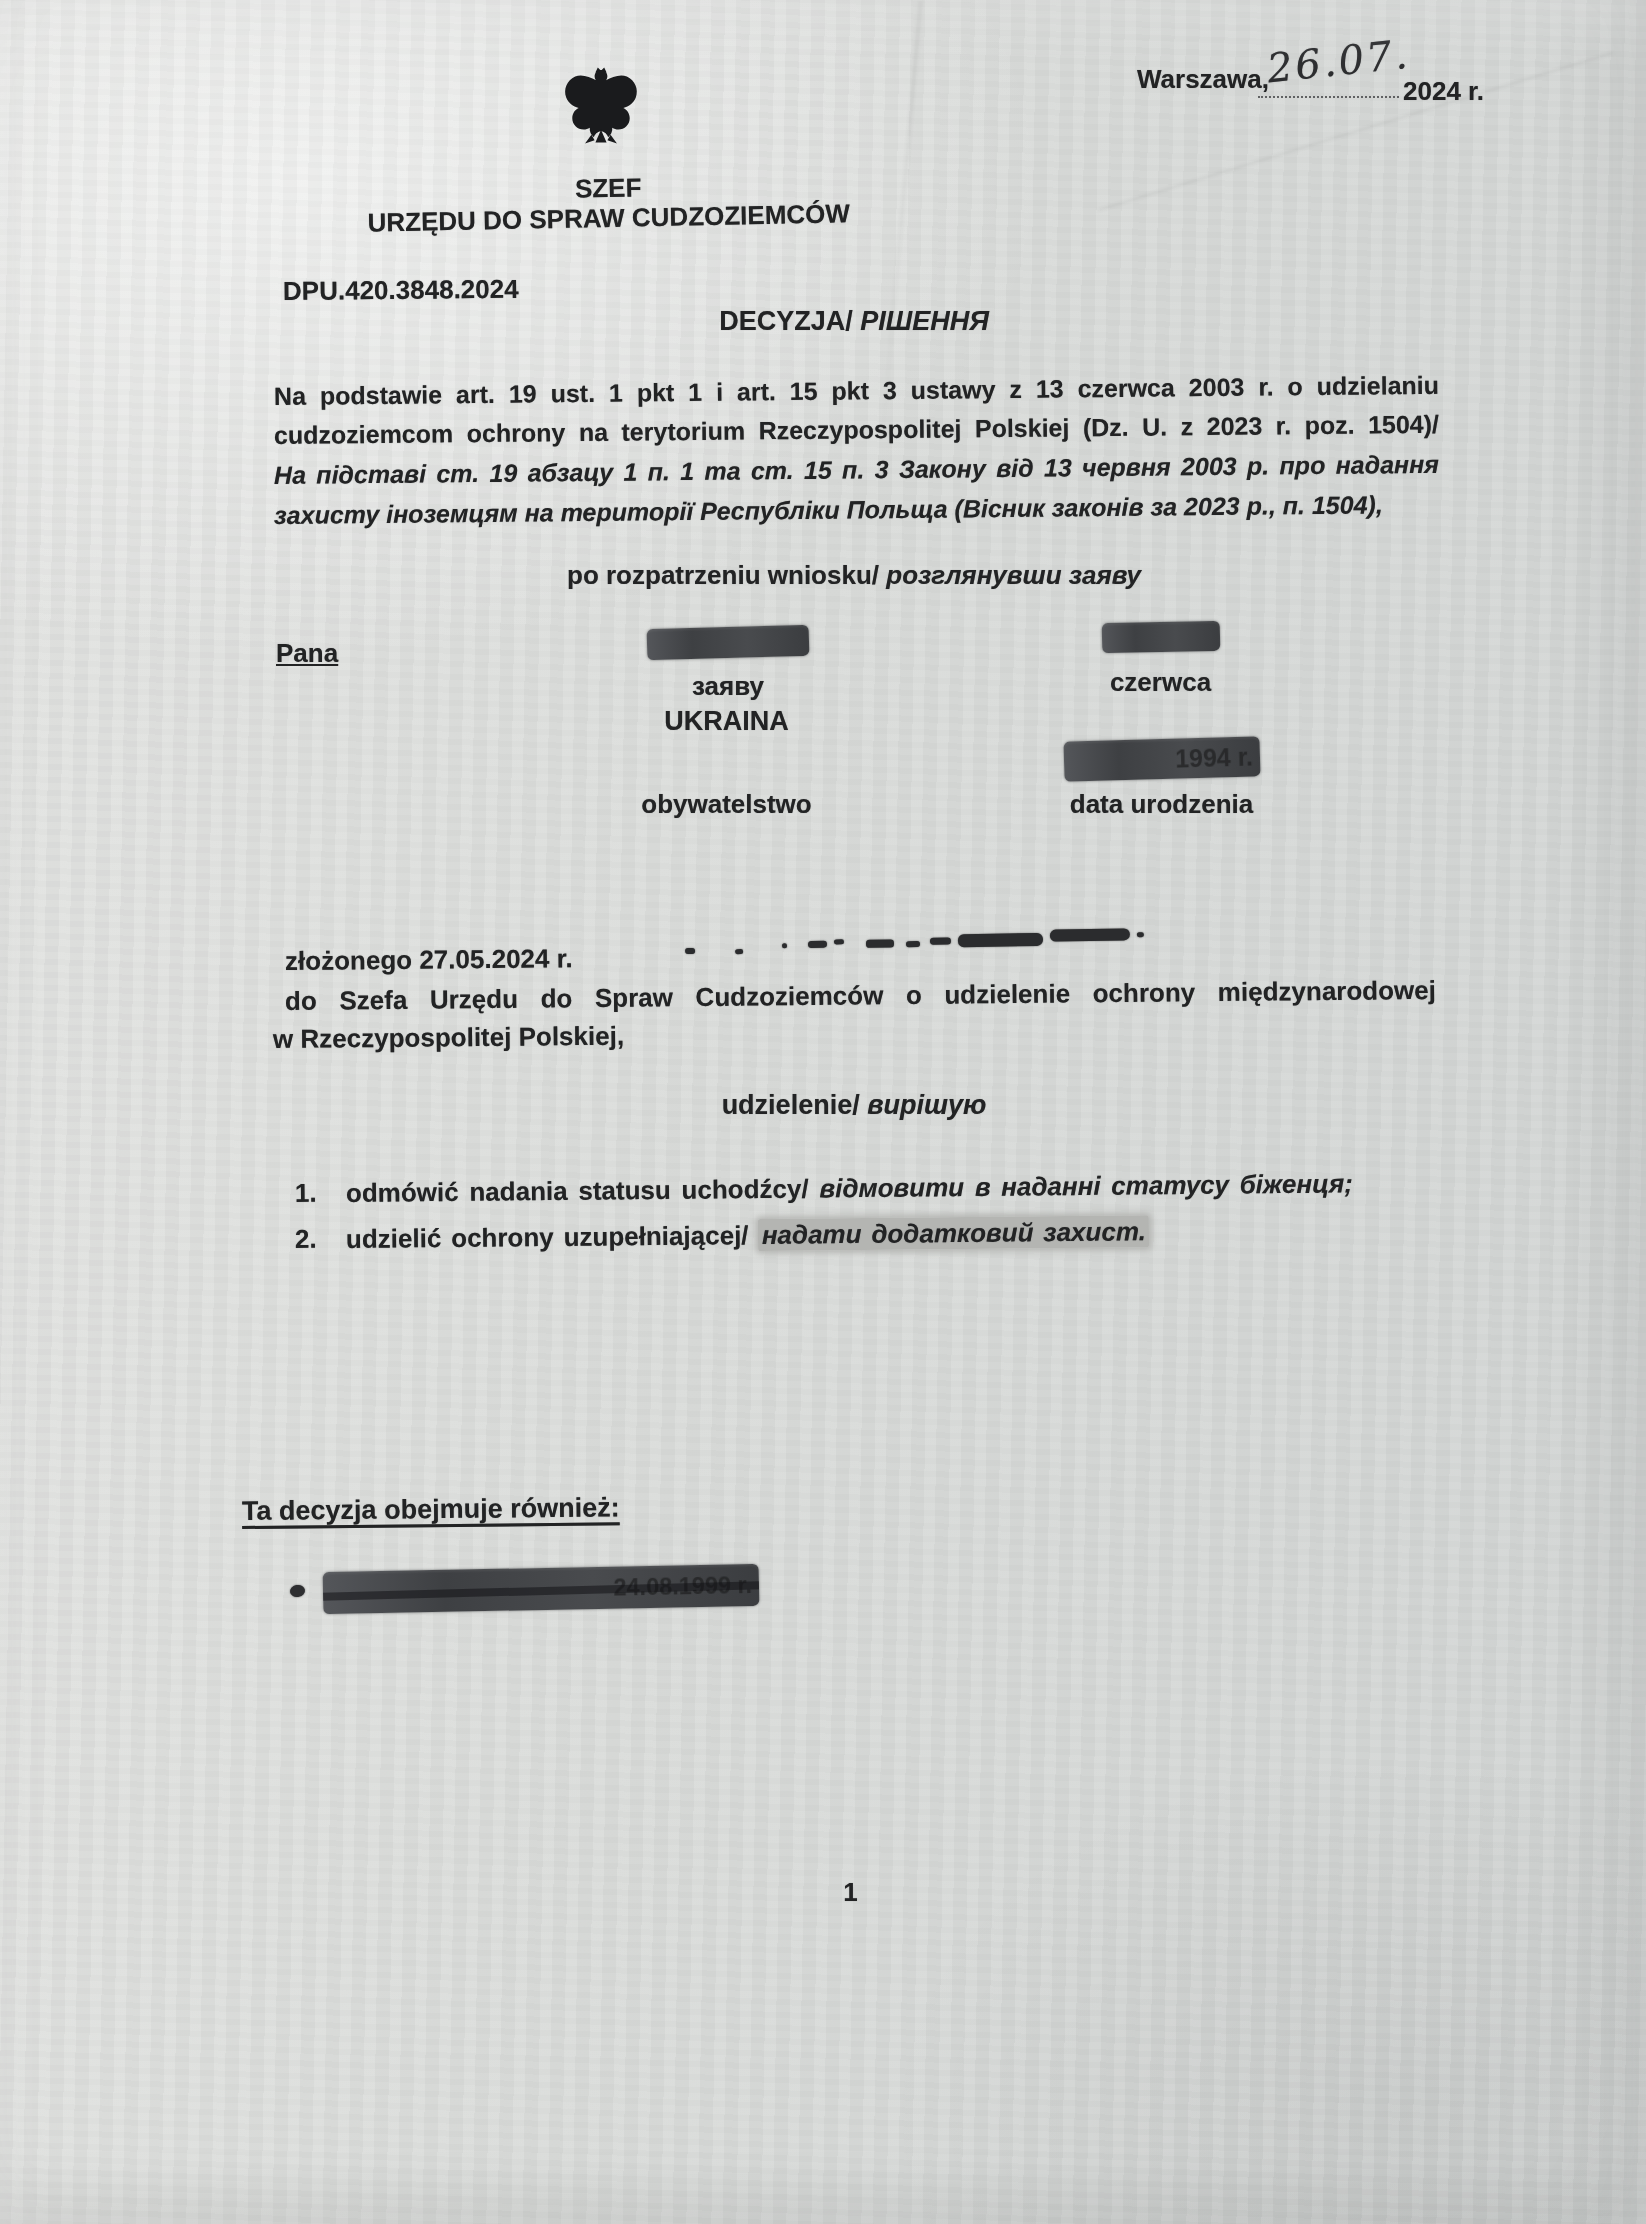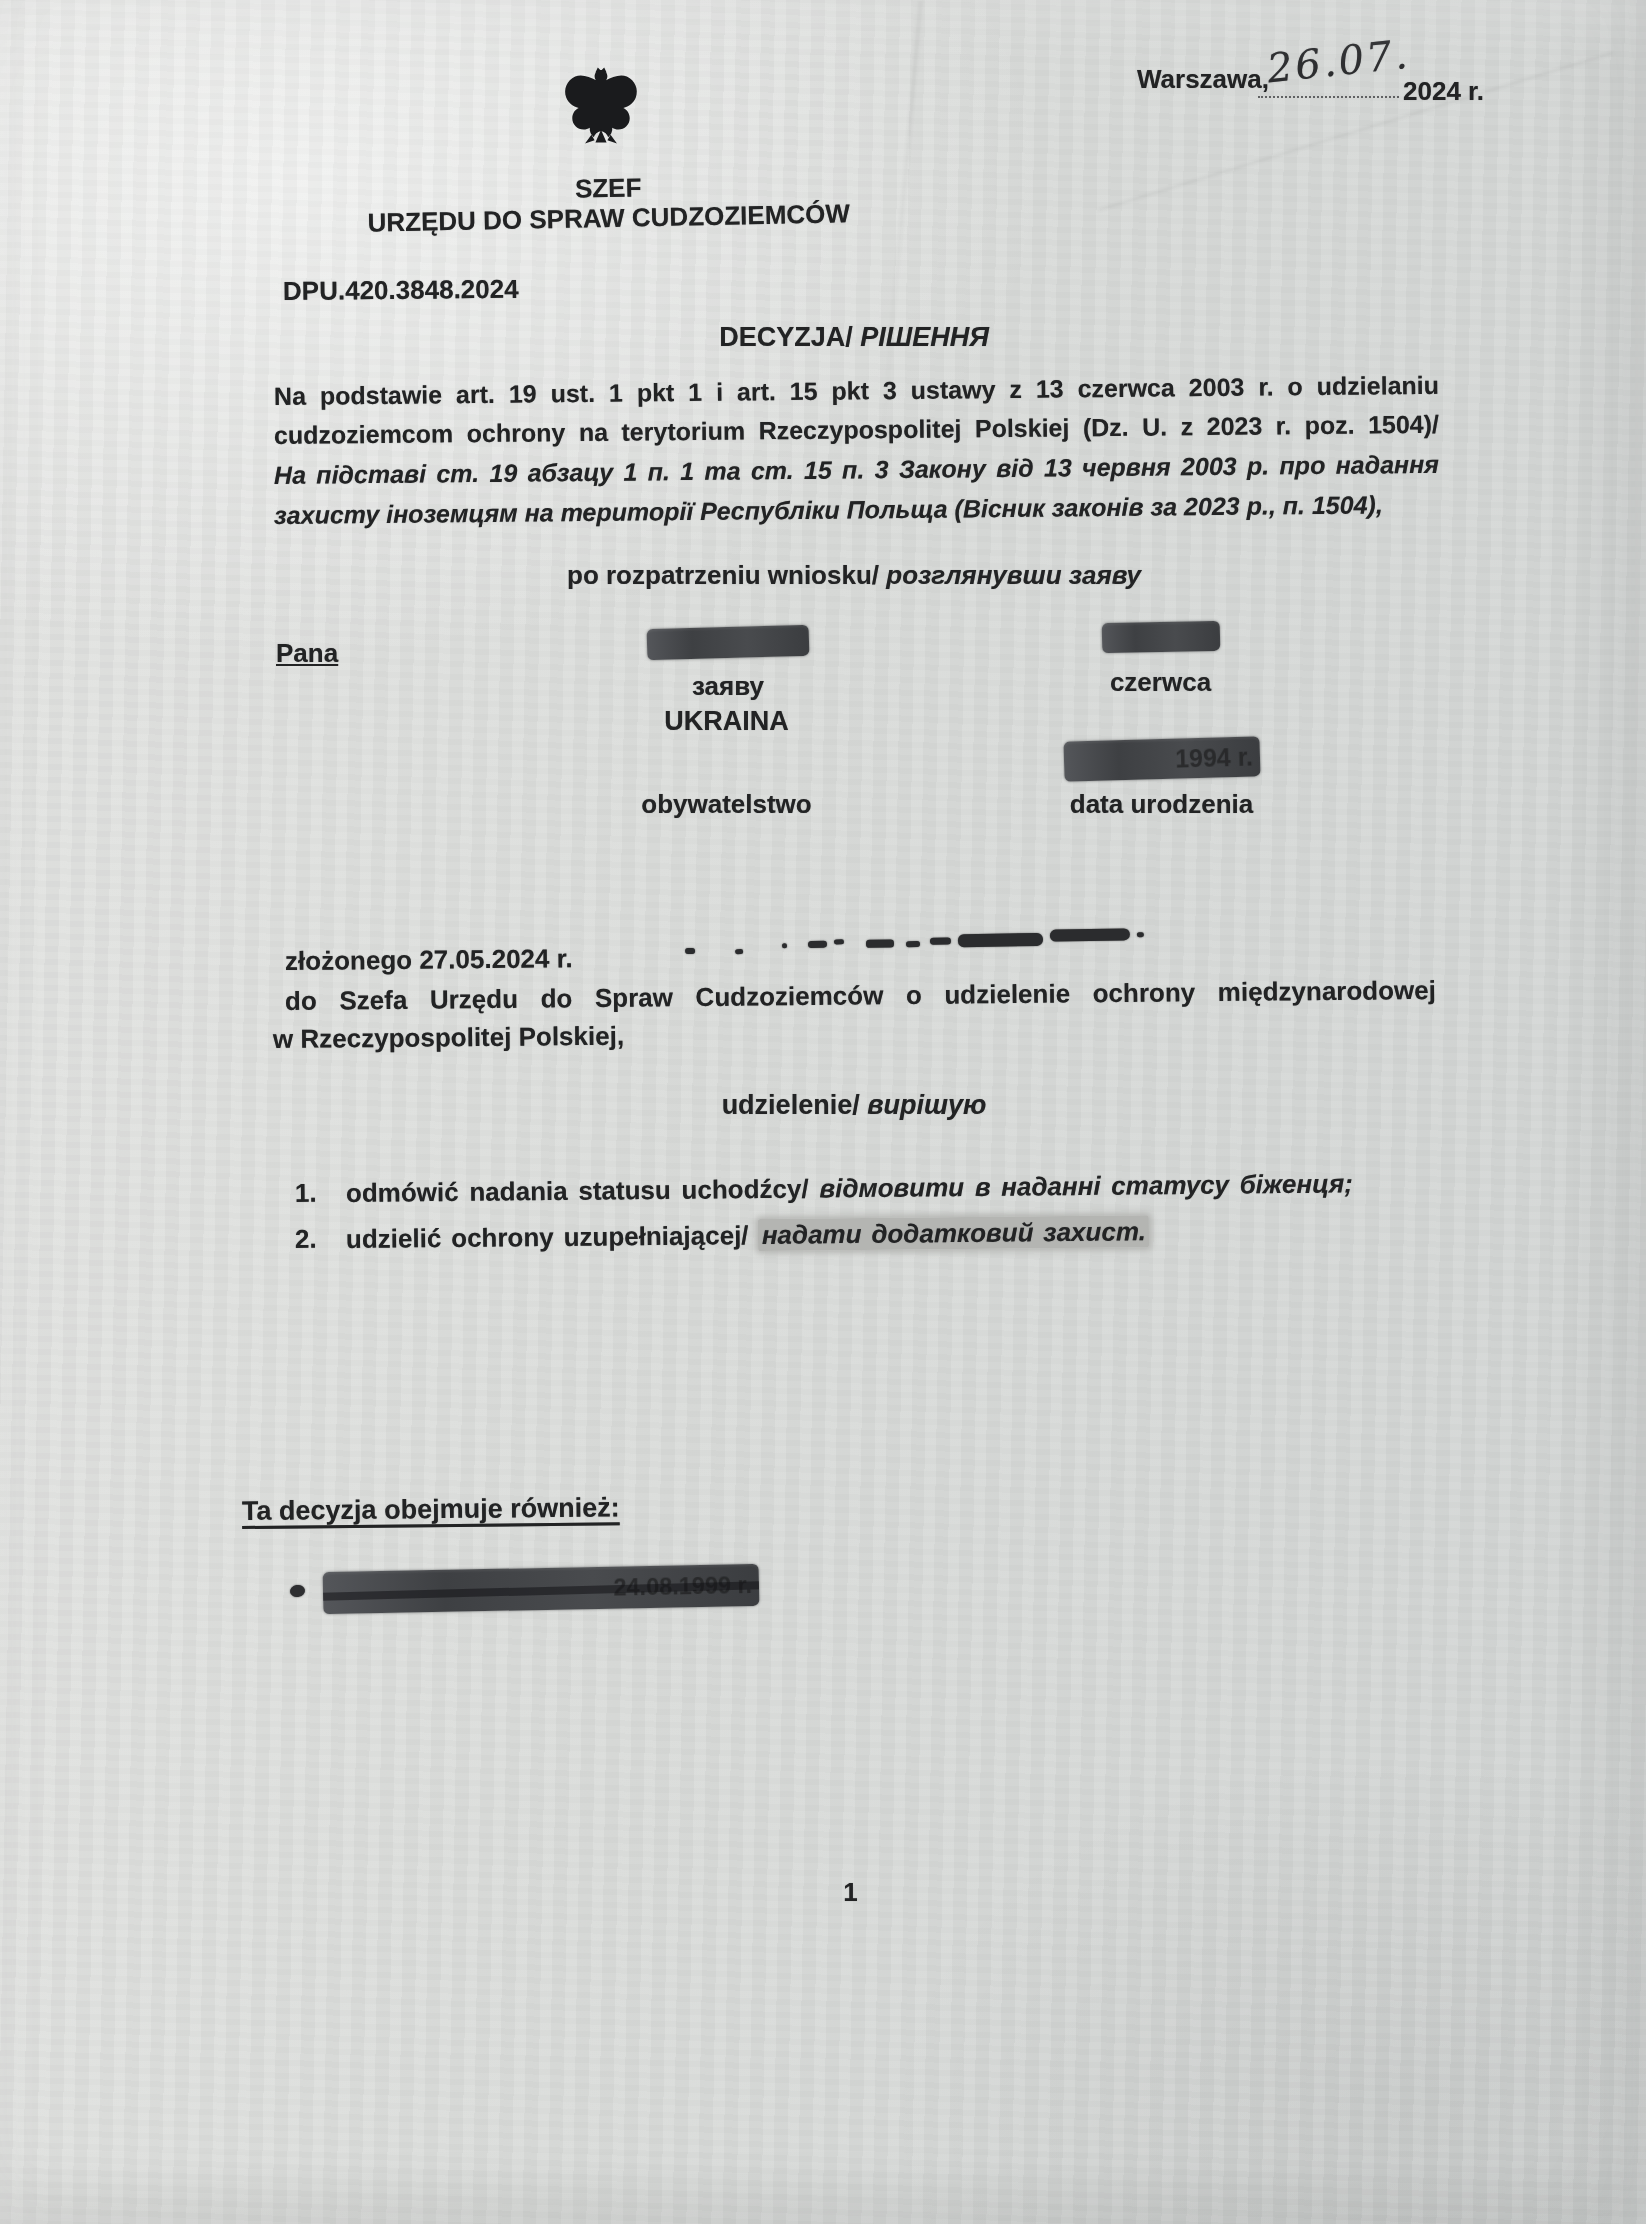--- a/index.html
+++ b/index.html
@@ -104,21 +104,21 @@
     </svg>
   </div>
 
   <div class="abs ctr" style="left:348px;top:174px;width:521px;transform:rotate(-1.1deg);">
     <div class="ink b fs30" style="line-height:29.5px;">SZEF</div>
     <div class="ink b fs30" style="line-height:29.5px;">URZĘDU DO SPRAW CUDZOZIEMCÓW</div>
   </div>
 
   <div class="abs ink b fs30 tilt" style="left:283px;top:276px;">DPU.420.3848.2024</div>
 
-  <div class="abs ctr fs31" style="left:274px;top:306px;width:1160px;margin-top:16px;">
+  <div class="abs ctr fs31" style="left:274px;top:306px;width:1160px;">
     <span class="ink b">DECYZJA/</span>
     <span class="ink b i">РІШЕННЯ</span>
   </div>
 
   <div class="abs ink b fs29 tilt just" style="left:274px;top:382px;width:1165px;">Na podstawie art. 19 ust. 1 pkt 1 i art. 15 pkt 3 ustawy z 13 czerwca 2003 r. o udzielaniu</div>
   <div class="abs ink b fs29 tilt just" style="left:274px;top:421px;width:1165px;">cudzoziemcom ochrony na terytorium Rzeczypospolitej Polskiej (Dz. U. z 2023 r. poz. 1504)/</div>
   <div class="abs ink b i fs29 tilt just" style="left:274px;top:461px;width:1165px;">На підставі ст. 19 абзацу 1 п. 1 та ст. 15 п. 3 Закону від 13 червня 2003 р. про надання</div>
   <div class="abs ink b i fs29 tilt" style="left:274px;top:501px;width:1165px;">захисту іноземцям на території Республіки Польща (Вісник законів за 2023 р., п. 1504),</div>
 
   <div class="abs ctr fs30" style="left:274px;top:560px;width:1160px;">

